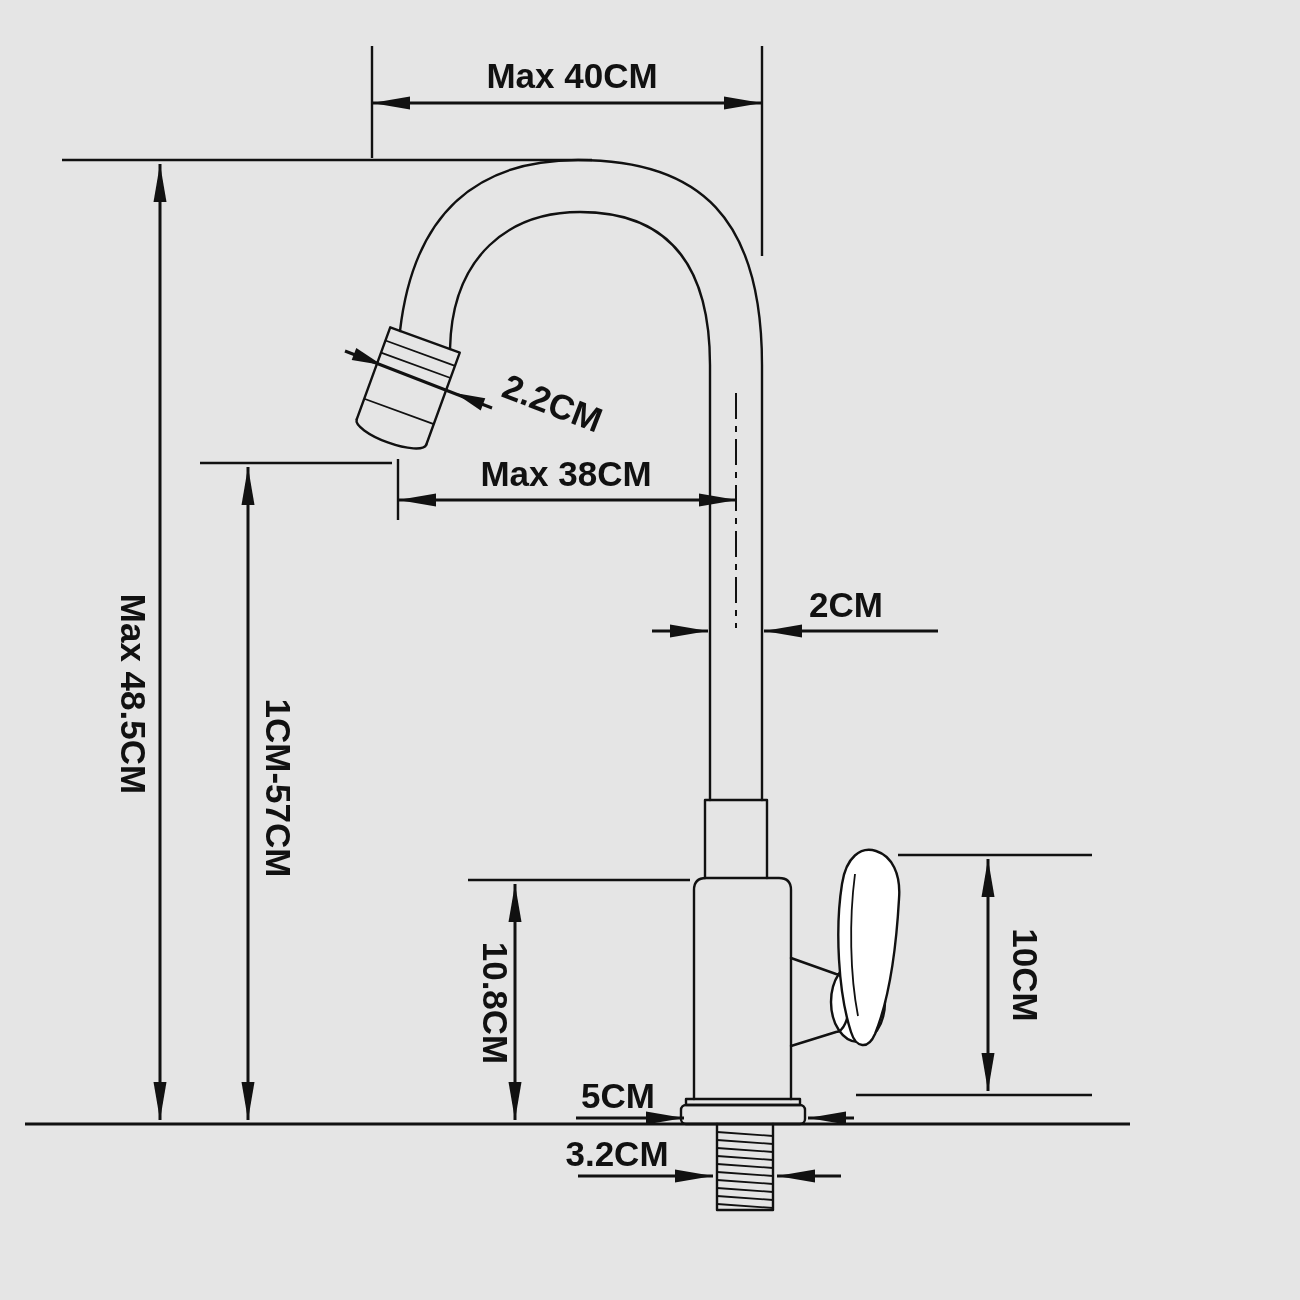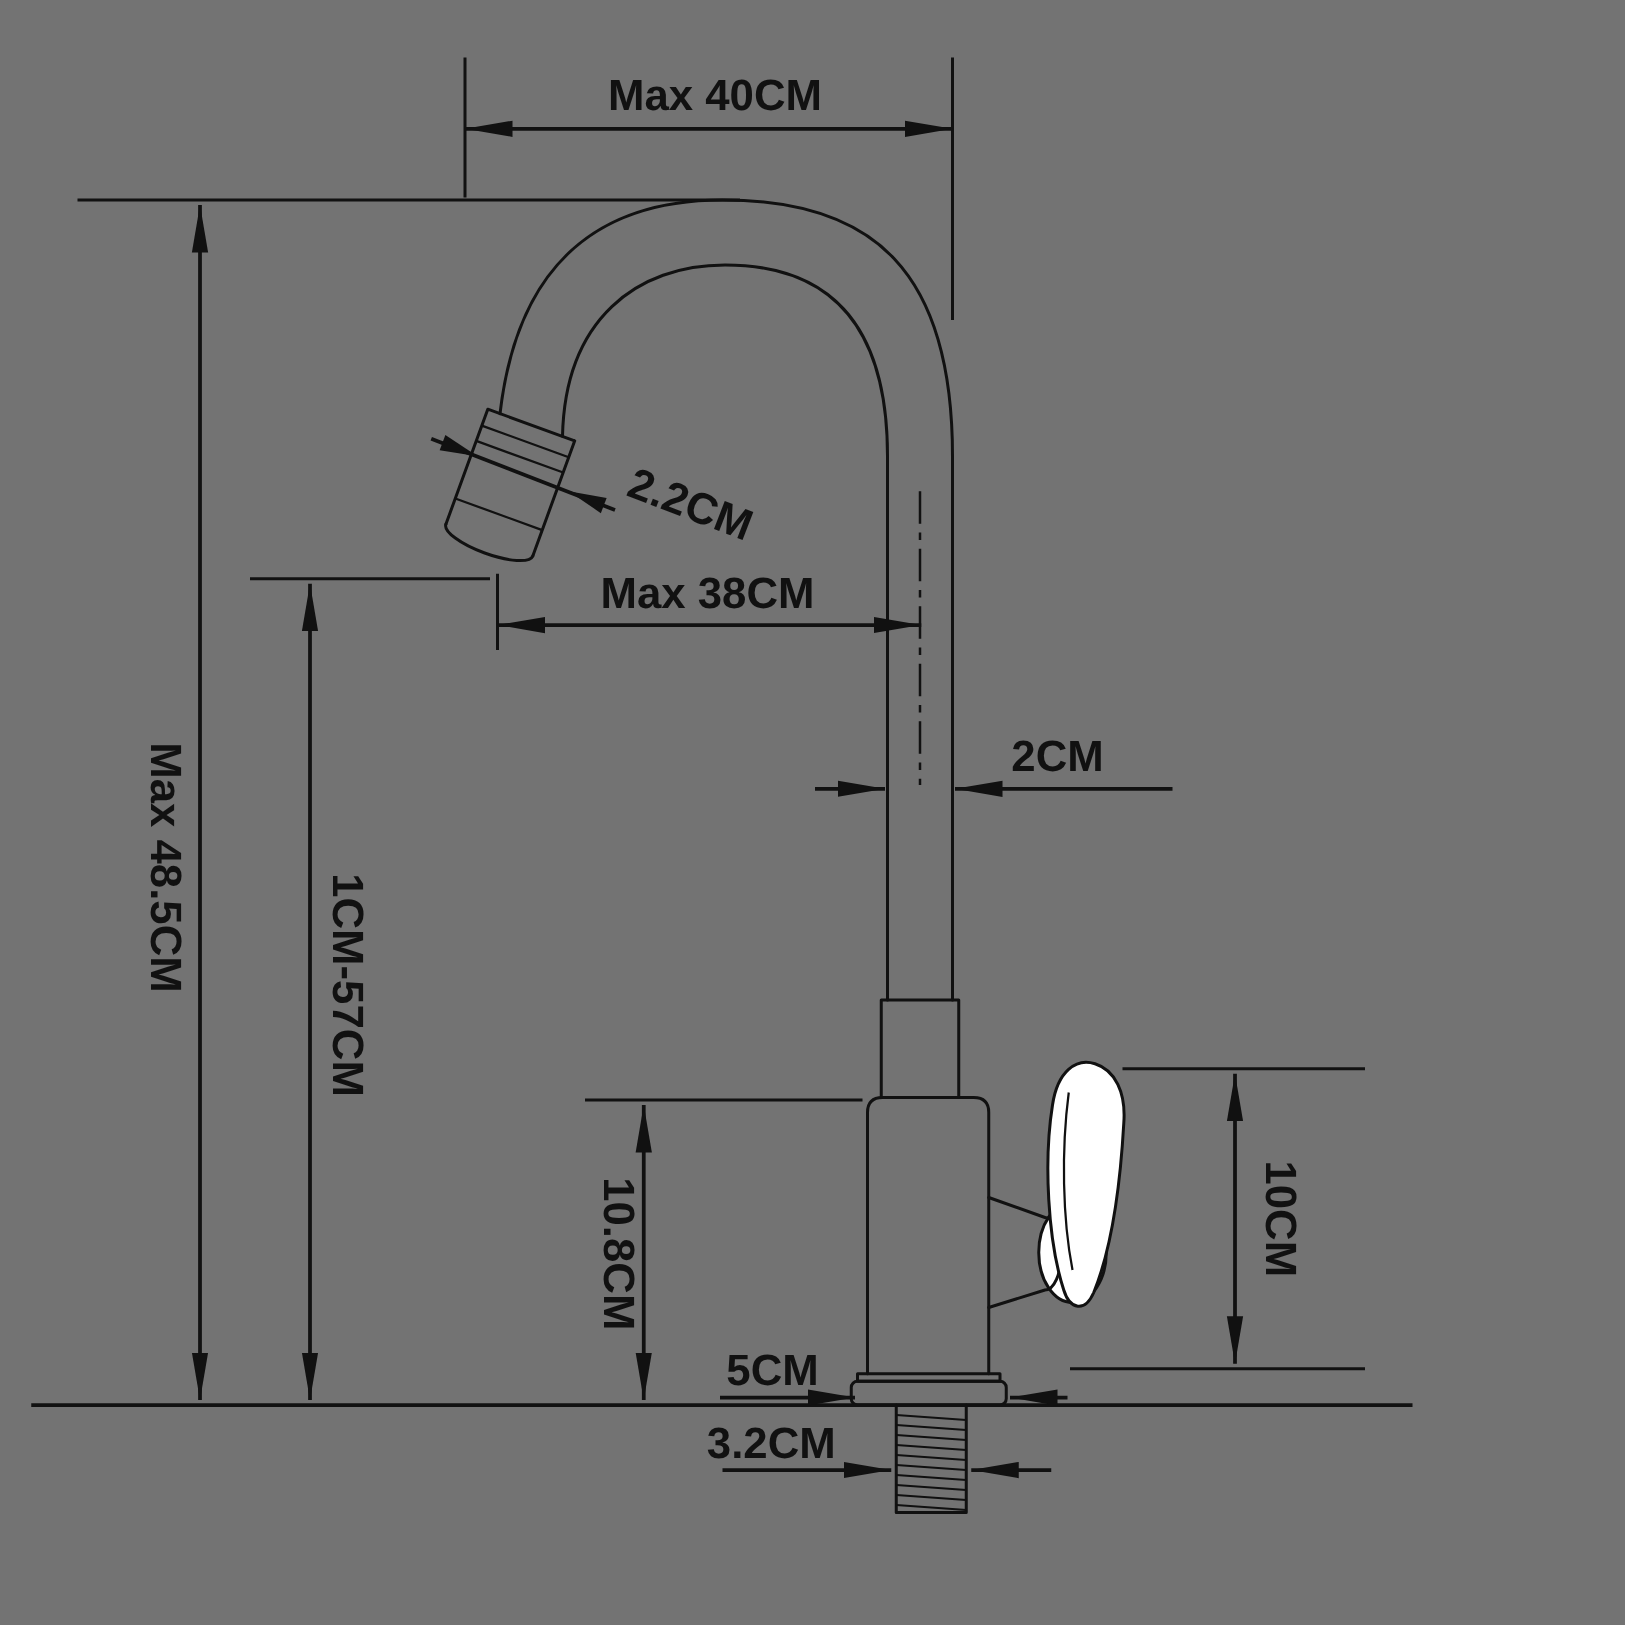--- a/index.html
+++ b/index.html
@@ -1,16 +1,16 @@
 <!DOCTYPE html>
 <html><head>
 <meta charset="utf-8">
 <style>
   html,body{margin:0;padding:0;background:#ffffff;}
-  .page{width:1300px;height:1300px;background:#737373;position:relative;overflow:hidden;}
+  .page{width:1300px;height:1300px;background:#e5e5e5;position:relative;overflow:hidden;}
   svg{display:block;}
   .fx{stroke:#111;stroke-width:2.4;fill:none;stroke-linecap:round;stroke-linejoin:round;}
   .fxw{stroke:#111;stroke-width:2.4;fill:#fff;stroke-linecap:round;stroke-linejoin:round;}
   .thr{stroke:#111;stroke-width:1.8;fill:none;}
   .ext{stroke:#111;stroke-width:2.4;fill:none;}
   .dim{stroke:#111;stroke-width:3;fill:none;}
   .cl{stroke:#111;stroke-width:2;fill:none;stroke-dasharray:26 7 6 7;}
   .lbl{font-family:"Liberation Sans",sans-serif;font-size:35px;font-weight:600;fill:#111;}
   .ah{fill:#111;stroke:none;}
 </style>

